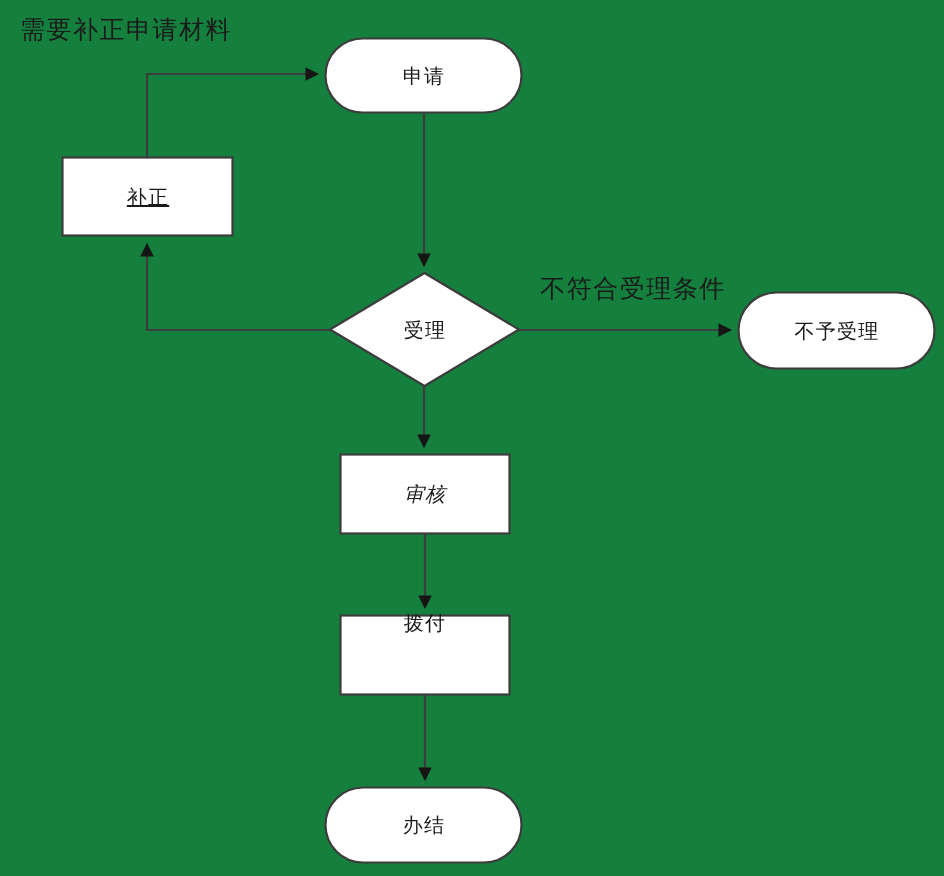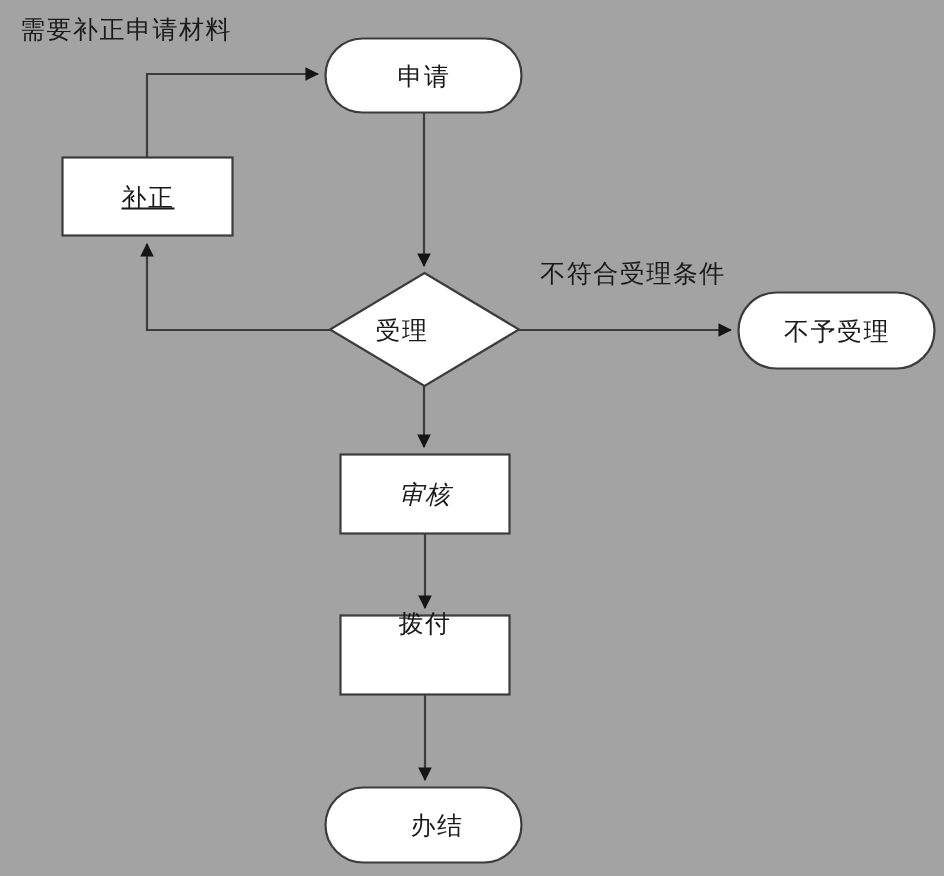--- a/index.html
+++ b/index.html
@@ -8,21 +8,21 @@
     padding: 0;
     background: #ffffff;
   }
   body {
     font-family: "DejaVu Sans", "Liberation Sans", sans-serif;
   }
   #flow-root {
     position: relative;
     width: 944px;
     height: 876px;
-    background: #a3a3a3;
+    background: #15803d;
     overflow: hidden;
   }
   #flow-svg {
     position: absolute;
     left: 0;
     top: 0;
     width: 944px;
     height: 876px;
     display: block;
   }
@@ -31,21 +31,21 @@
   .annotation-label {
     position: absolute;
     color: #1a1a1a;
     font-family: "DejaVu Sans", "Liberation Sans", sans-serif;
     white-space: nowrap;
     letter-spacing: 0.06em;
     line-height: 1;
     -webkit-font-smoothing: antialiased;
   }
   .node-label {
-    font-size: 25px;
+    font-size: 20px;
     transform: translate(-50%, -50%);
   }
   .edge-label {
     font-size: 25px;
     transform: translate(-50%, -50%);
   }
   .annotation-label {
     font-size: 25px;
   }
 </style>
@@ -89,25 +89,25 @@
 
     <path d="M 425 695 L 425 780" fill="none" stroke="#3c3c3c" stroke-width="2.2" marker-end="url(#arrow-head)"></path>
   </svg>
 
   <div class="annotation-label" style="left:20px; top:17px;">需要补正申请材料</div>
 
   <div class="node-label" style="left:424px; top:76px;">申请</div>
 
   <div class="node-label" style="left:148px; top:197px;text-decoration:underline;">补正</div>
 
-  <div class="node-label" style="left:402px; top:330px;">受理</div>
+  <div class="node-label" style="left:425px; top:330px;">受理</div>
 
-  <div class="edge-label" style="left:633px; top:273px;">不符合受理条件</div>
+  <div class="edge-label" style="left:633px; top:288px;">不符合受理条件</div>
 
   <div class="node-label" style="left:837px; top:331px;">不予受理</div>
 
   <div class="node-label" style="left:425px; top:494px;font-style:italic;">审核</div>
 
   <div class="node-label" style="left:425px; top:623px;">拨付</div>
 
-  <div class="node-label" style="left:424px; top:825px;margin-left:13px;">办结</div>
+  <div class="node-label" style="left:424px; top:825px;">办结</div>
 
 </div>
 
 </body></html>

